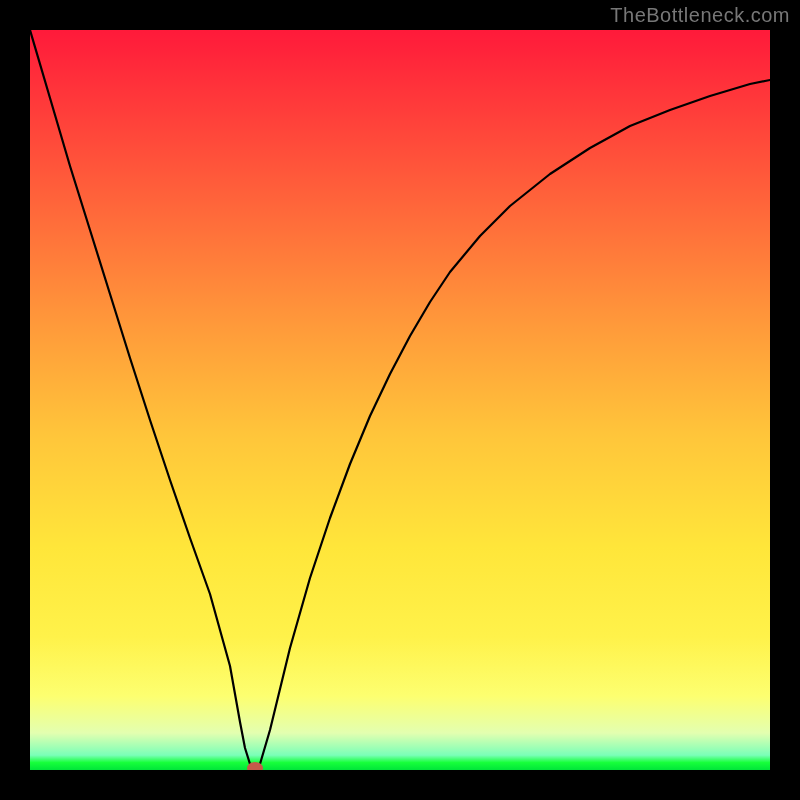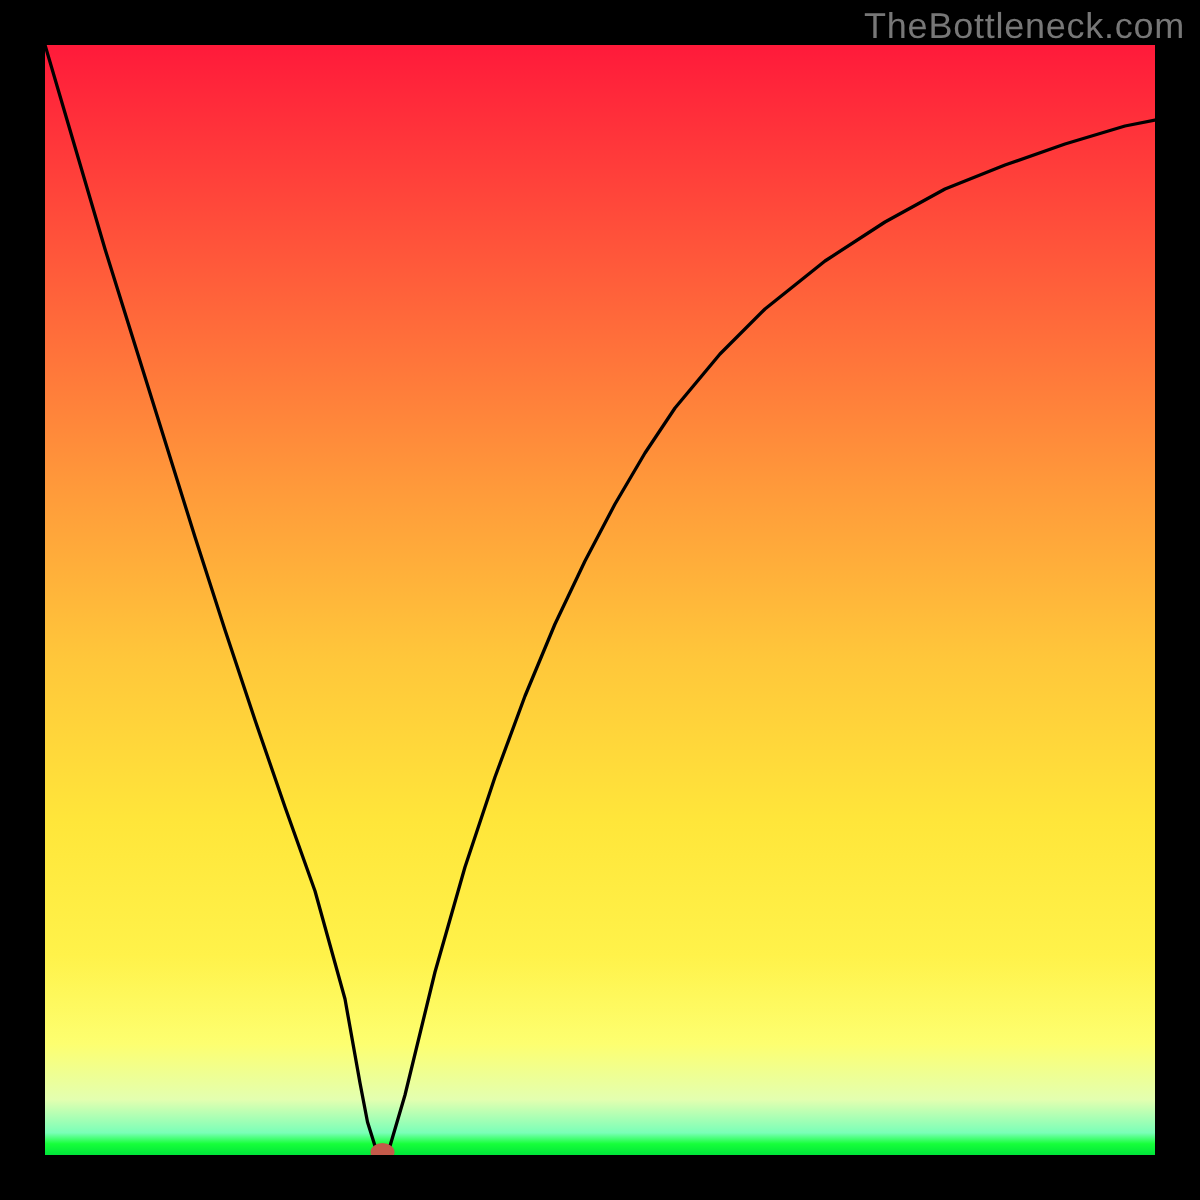--- a/index.html
+++ b/index.html
@@ -44,21 +44,21 @@
     left: 0;
     top: 0;
     width: 740px;
     height: 740px;
   }
   .watermark {
     position: absolute;
     top: 4px;
     right: 10px;
     color: #777;
-    font-size: 24px;
+    font-size: 20px;
     font-weight: 500;
     letter-spacing: 0.5px;
     user-select: none;
   }
 </style>
 </head>
 <body>
 
 <div class="frame">
 

